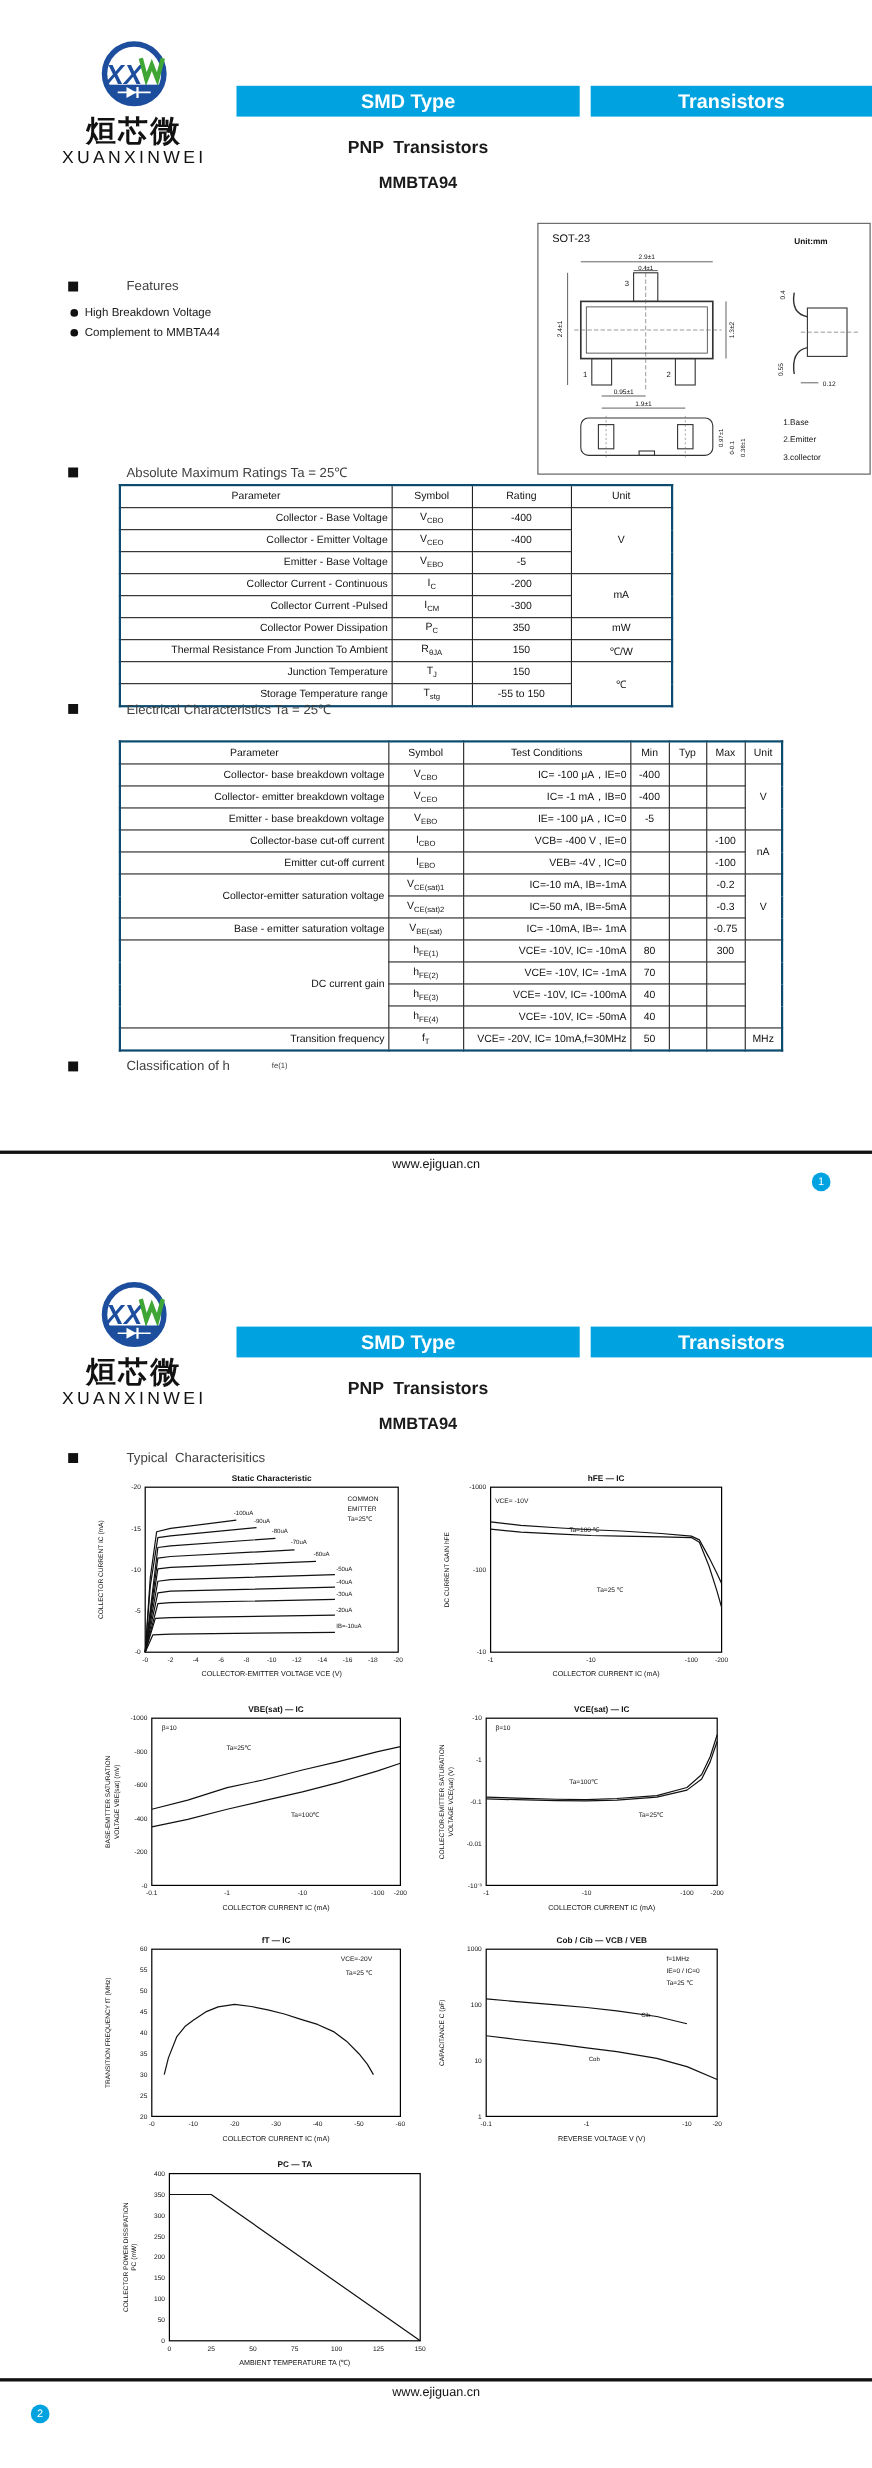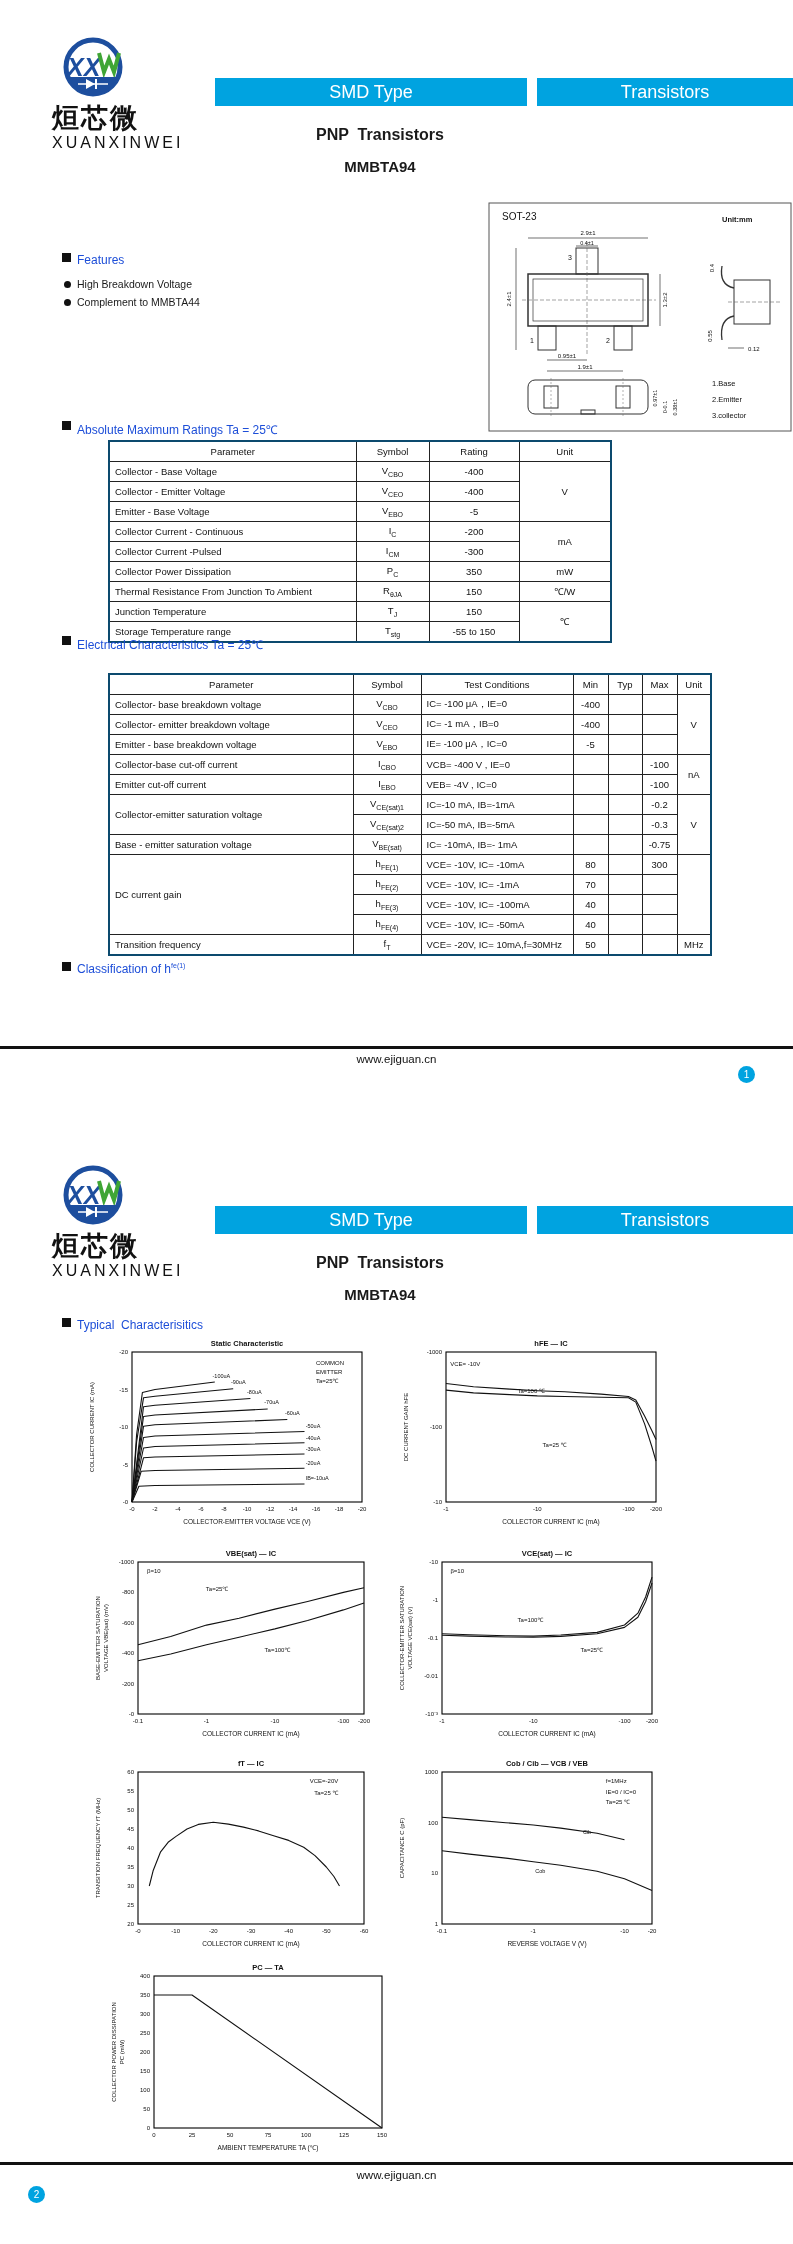--- a/index.html
+++ b/index.html
@@ -1,37 +1,37 @@
 <!DOCTYPE html>
 <html><head>
 <meta charset="utf-8">
 <style>
   html,body{margin:0;padding:0;background:#ffffff;}
   #doc{position:relative;width:793px;height:2244px;background:#ffffff;overflow:hidden;
        font-family:"Liberation Sans",sans-serif;color:#1a1a1a;}
   .abs{position:absolute;}
   
-  .logo{width:140px;text-align:left;}
+  .logo{width:140px;text-align:center;}
   .logo-cn{font-size:27px;font-weight:bold;letter-spacing:2px;color:#111;line-height:1.1;}
   .logo-sub{font-size:16px;letter-spacing:3px;color:#111;}
   
-  .bar{height:28px;background:#00a3e0;color:#fff;font-size:18px;font-weight:normal;
+  .bar{height:28px;background:#00a3e0;color:#fff;font-size:18px;font-weight:bold;
        display:flex;align-items:center;justify-content:center;white-space:pre;}
   .title1{width:400px;text-align:center;font-size:16px;font-weight:bold;white-space:pre;}
   .title2{width:400px;text-align:center;font-size:15px;font-weight:bold;}
   
-  .sec{font-size:12px;color:#1d4ed8;display:flex;white-space:pre;}
+  .sec{font-size:12px;color:#404040;display:flex;align-items:center;white-space:pre;gap:38px;}
   .sq{width:9px;height:9px;background:#111;margin-right:6px;display:inline-block;}
   .bullet{width:7px;height:7px;background:#111;border-radius:50%;margin-right:6px;display:inline-block;}
   .feat{font-size:10.5px;display:flex;align-items:center;}
   
   table.dt{border-collapse:collapse;table-layout:fixed;border:2px solid #0c4a6e;background:#fff;}
   table.dt td{border:1px solid #222;font-size:9.5px;padding:1px 3px;height:17px;
               text-align:center;color:#111;overflow:hidden;white-space:nowrap;}
-  table.dt td.p{text-align:left;padding-left:5px;}
+  table.dt td.p{text-align:right;padding-left:5px;}
   sub{font-size:7px;}
   
   .rule{height:3px;background:#111;width:793px;left:0;}
   .url{width:793px;text-align:center;font-size:11.5px;color:#111;}
   .badge{width:17px;height:17px;border-radius:50%;background:#00a3e0;color:#fff;
          font-size:10px;line-height:17px;text-align:center;}
   
   .chart{background:#fff;}
   #chart-1{left:86px;top:1336px;width:292px;height:198px;}
   #chart-2{left:400px;top:1336px;width:272px;height:198px;}

